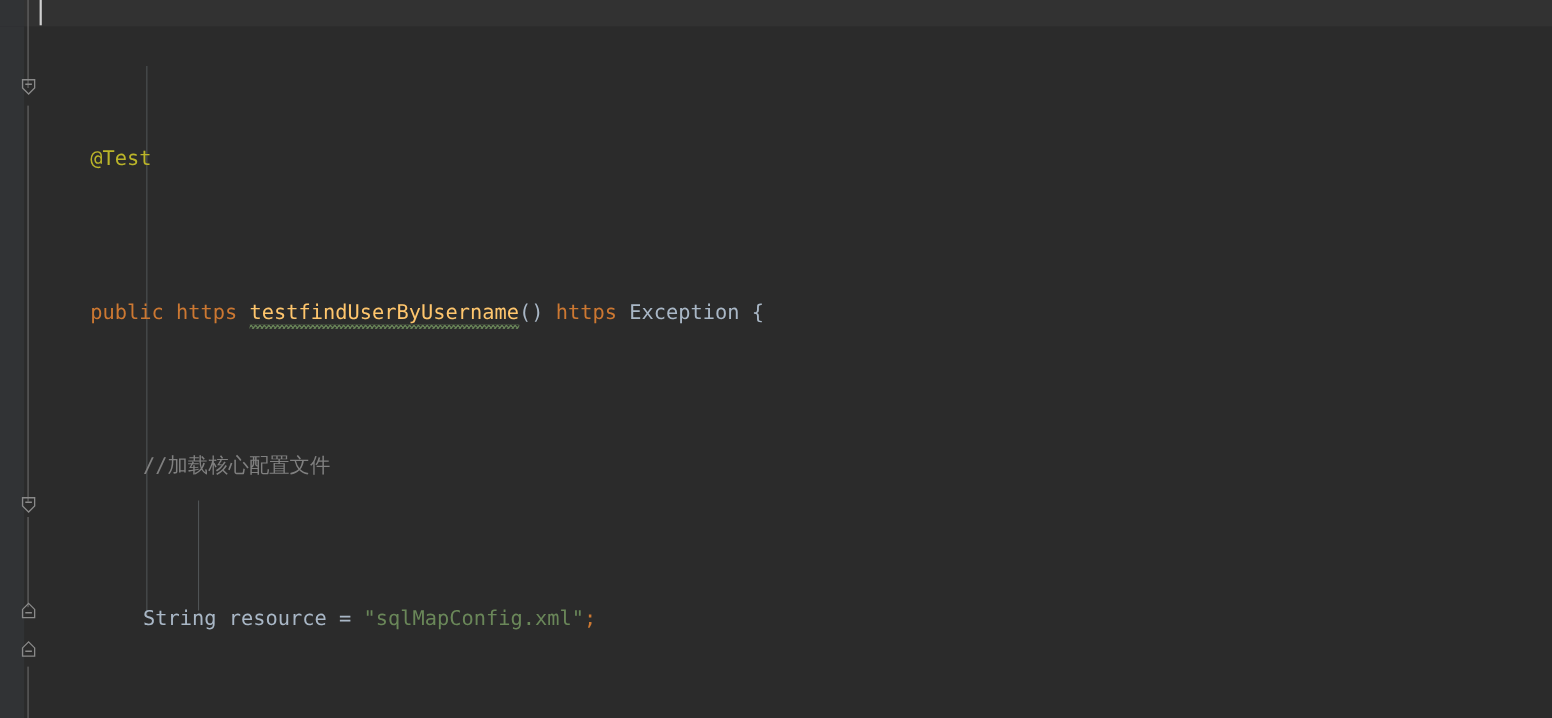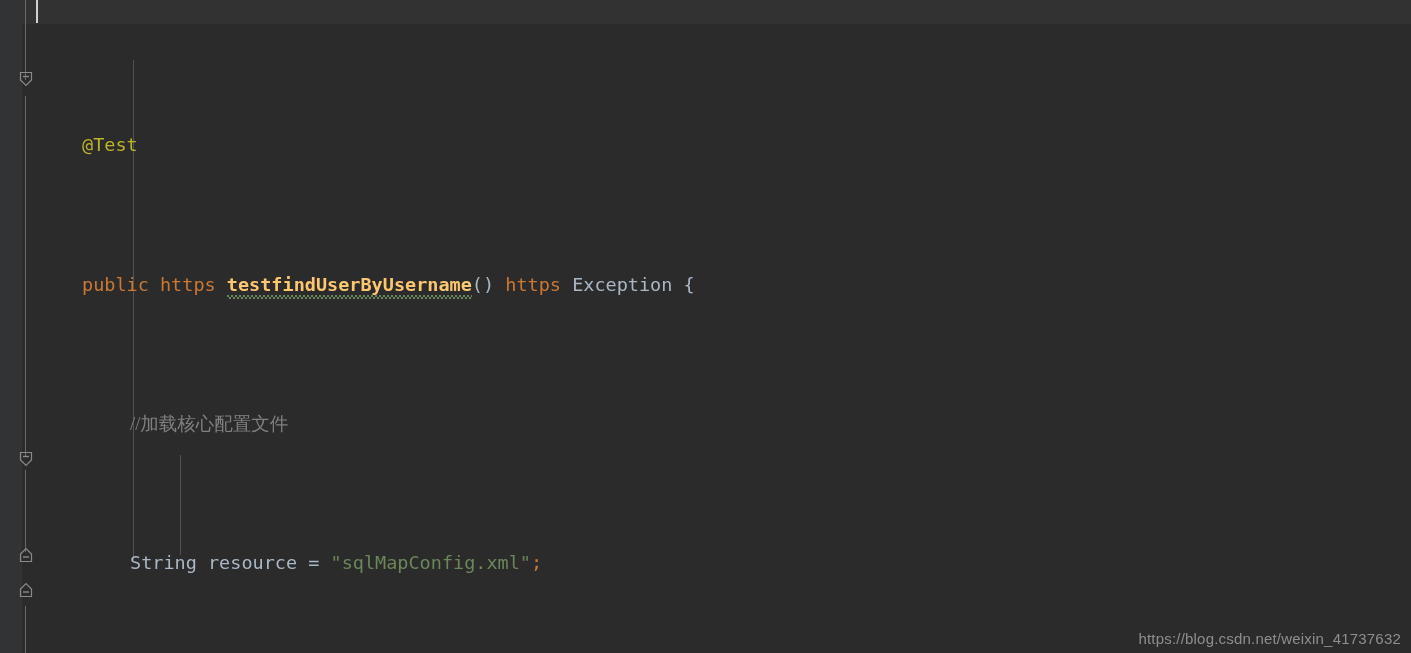--- a/index.html
+++ b/index.html
@@ -100,21 +100,20 @@
   .anno     { color: #bbb529; }            
   .comment  { color: #808080; }            
   .str      { color: #6a8759; }            
   .semi     { color: #cc7832; }        
   .brace    { color: #a9b7c6; }
 
   
   .squiggle {
     position: relative;
     text-decoration: none;
-    font-weight: bold;
   }
   .squiggle::after {
     content: "";
     position: absolute;
     left: 0; right: 0; bottom: -4px;
     height: 4px;
     background-image:
       linear-gradient(45deg, transparent 40%, #6a8759 40%, #6a8759 60%, transparent 60%),
       linear-gradient(-45deg, transparent 40%, #6a8759 40%, #6a8759 60%, transparent 60%);
     background-size: 4px 4px;
@@ -177,21 +176,21 @@
 
   <div class="indent-guide" style="left:133px; top:60px; height:500px;"></div>
   <div class="indent-guide" style="left:180px; top:455px; height:100px;"></div>
 
   <div class="code">
 
     <div class="line" style="padding-left:82px;"><span class="anno">@Test</span></div>
 
     <div class="line" style="padding-left:82px;"><span class="kw">public</span> <span class="kw">https</span> <span class="mname squiggle">testfindUserByUsername</span><span class="ident">()</span> <span class="kw">https</span> <span class="ident">Exception</span> <span class="brace">{</span></div>
 
-    <div class="line" style="padding-left:130px;font-family:Liberation Serif, serif;"><span class="comment">//加载核心配置文件</span></div>
+    <div class="line" style="padding-left:130px;"><span class="comment">//加载核心配置文件</span></div>
 
     <div class="line" style="padding-left:130px;"><span class="ident">String</span> <span class="ident">resource</span> <span class="ident">=</span> <span class="str">"sqlMapConfig.xml"</span><span class="semi">;</span></div>
 
     
 
     
 
     
 
     
@@ -211,15 +210,14 @@
     
 
     
 
     
 
     
 
   </div>
 
-  <div class="watermark">https://blog.csdn.net/weixin_41737632</div>
 
 </div>
 
 </body></html>

